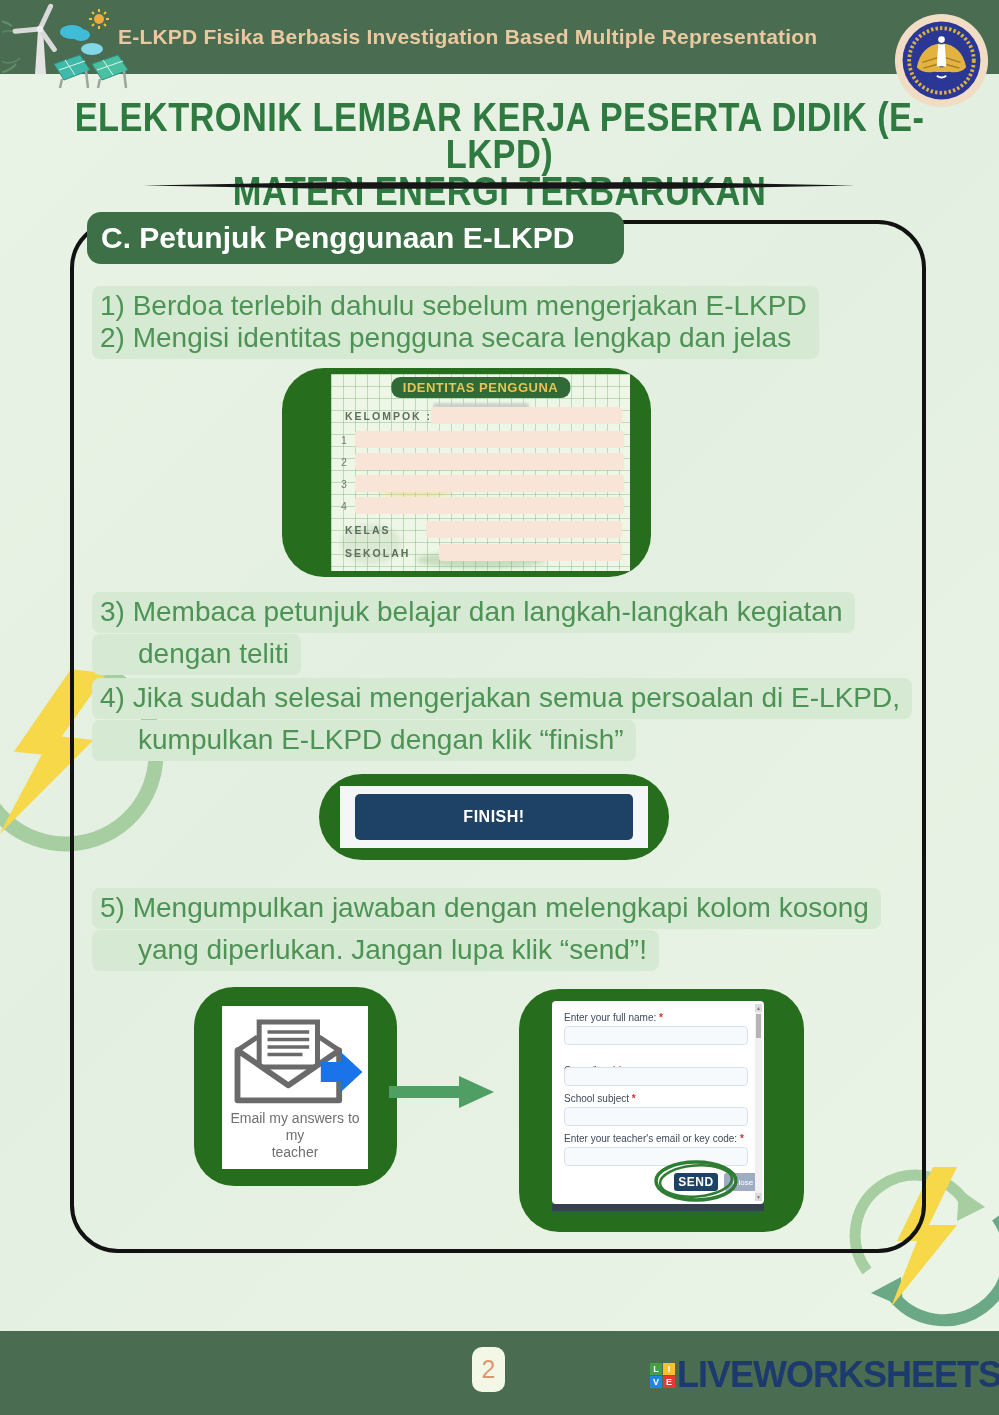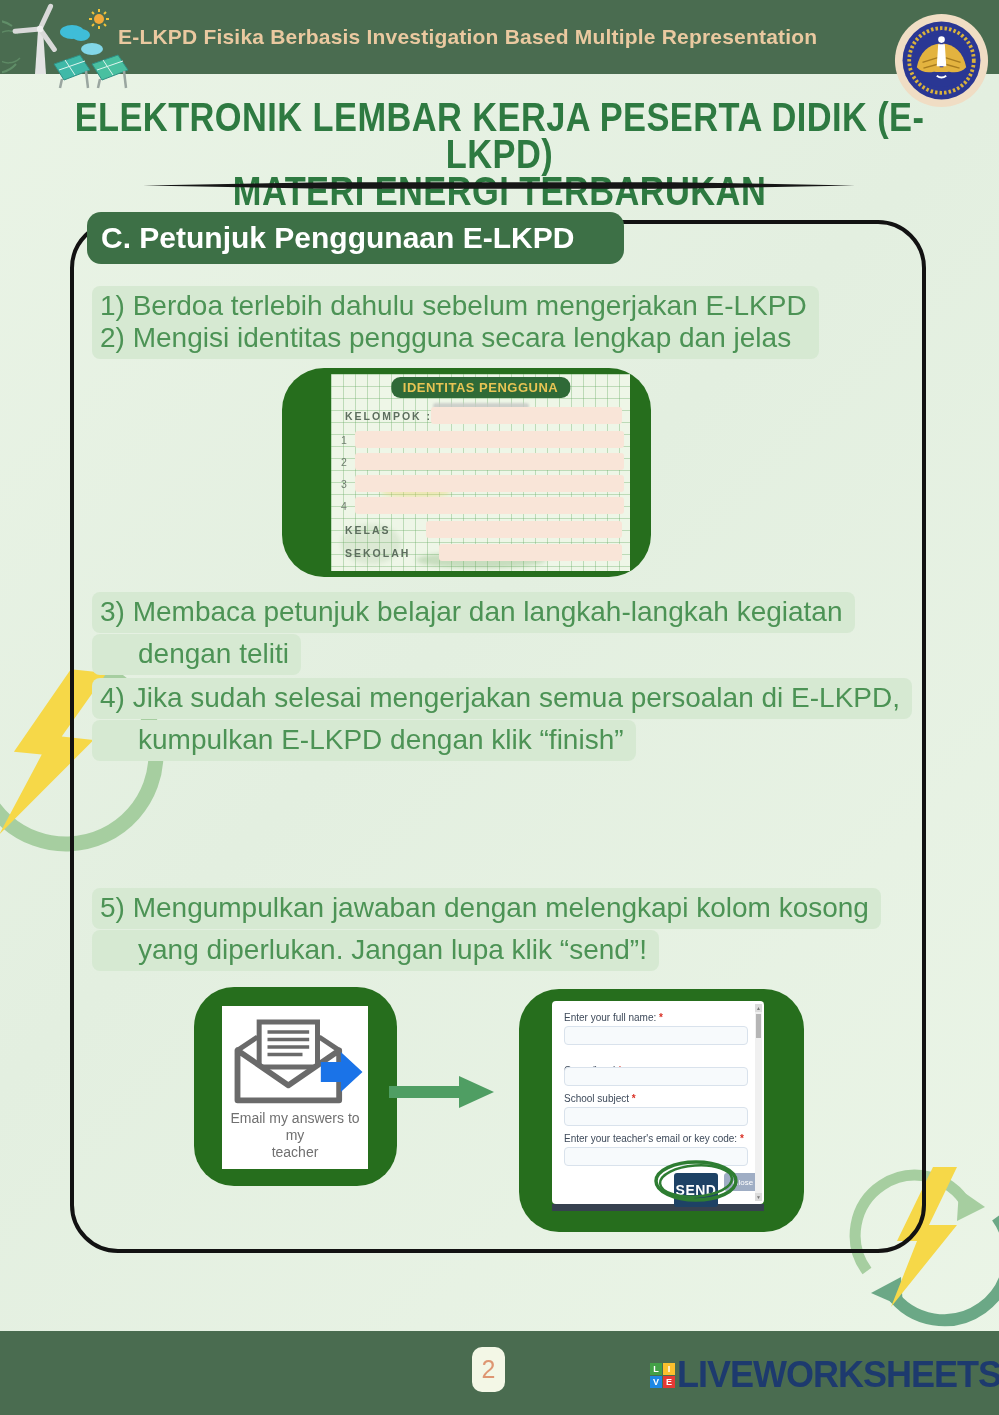--- a/index.html
+++ b/index.html
@@ -70,22 +70,22 @@
 
   
   .send-frame { left:445px; top:765px; width:285px; height:243px; border-radius:40px; }
   .modal { position:absolute; left:33px; top:12px; width:212px; height:203px; background:#fff;
       border-radius:4px; }
   .modal-shadow { position:absolute; left:33px; top:215px; width:212px; height:7px; background:#36414f; }
   .f-label { position:absolute; left:12px; font-size:10px; color:#3e4a5a; white-space:nowrap; }
   .f-label .star { color:#d93025; font-weight:bold; }
   .f-input { position:absolute; left:12px; right:16px; height:19px; background:#f7fafc;
       border:1px solid #d9e2ec; border-radius:4px; }
-  .send-btn { position:absolute; left:122px; top:172px; width:44px; height:34px; background:#1e4265;
-      border-radius:3px; color:#fff; font-size:14px; font-weight:bold; display:flex;
+  .send-btn { position:absolute; left:122px; top:172px; width:44px; height:18px; background:#1e4265;
+      border-radius:3px; color:#fff; font-size:12px; font-weight:bold; display:flex;
       align-items:center; justify-content:center; letter-spacing:.5px; }
   .close-btn { position:absolute; left:172px; top:172px; width:38px; height:18px; background:#9fadc4;
       border-radius:3px; color:#fff; font-size:8px; display:flex; align-items:center; justify-content:center; }
   .ring-svg { position:absolute; left:98px; top:156px; }
   .scrollbar { position:absolute; right:2px; top:3px; bottom:3px; width:7px; background:#f0f0f0; }
   .scroll-thumb { position:absolute; top:10px; left:1px; width:5px; height:24px; background:#b5b5b5; }
   .scroll-arrow { position:absolute; left:0; width:7px; height:8px; background:#dcdcdc; font-size:5px;
       color:#777; display:flex; align-items:center; justify-content:center; }
 
   
@@ -213,20 +213,25 @@
         <div class="id-label" style="left:14px; top:173px;">SEKOLAH</div>
         <div class="id-bar" style="left:108px; right:8px; top:170px;"></div>
       </div>
     </div>
 
     <span class="hl" style="left:18px; top:368px;">3) Membaca petunjuk belajar dan langkah-langkah kegiatan</span>
     <span class="hl" style="left:18px; top:410px;"><span class="ind">dengan teliti</span></span>
     <span class="hl" style="left:18px; top:454px;">4) Jika sudah selesai mengerjakan semua persoalan di E-LKPD,</span>
     <span class="hl" style="left:18px; top:496px;"><span class="ind">kumpulkan E-LKPD dengan klik “finish”</span></span>
 
+    <div class="shot-frame finish-frame">
+      <div class="finish-white">
+        <div class="finish-btn">FINISH!</div>
+      </div>
+    </div>
 
     <span class="hl" style="left:18px; top:664px;">5) Mengumpulkan jawaban dengan melengkapi kolom kosong</span>
     <span class="hl" style="left:18px; top:706px;"><span class="ind">yang diperlukan. Jangan lupa klik “send”!</span></span>
 
     <div class="shot-frame email-frame">
       <div class="email-white">
         <svg width="146" height="100" viewBox="0 0 170 120" style="position:absolute; left:0; top:6px;">
           <rect x="42" y="12" width="70" height="54" fill="#fff" stroke="#6a6a6a" stroke-width="6"></rect>
           <g stroke="#6a6a6a" stroke-width="4">
             <line x1="52" y1="24" x2="102" y2="24"></line>

